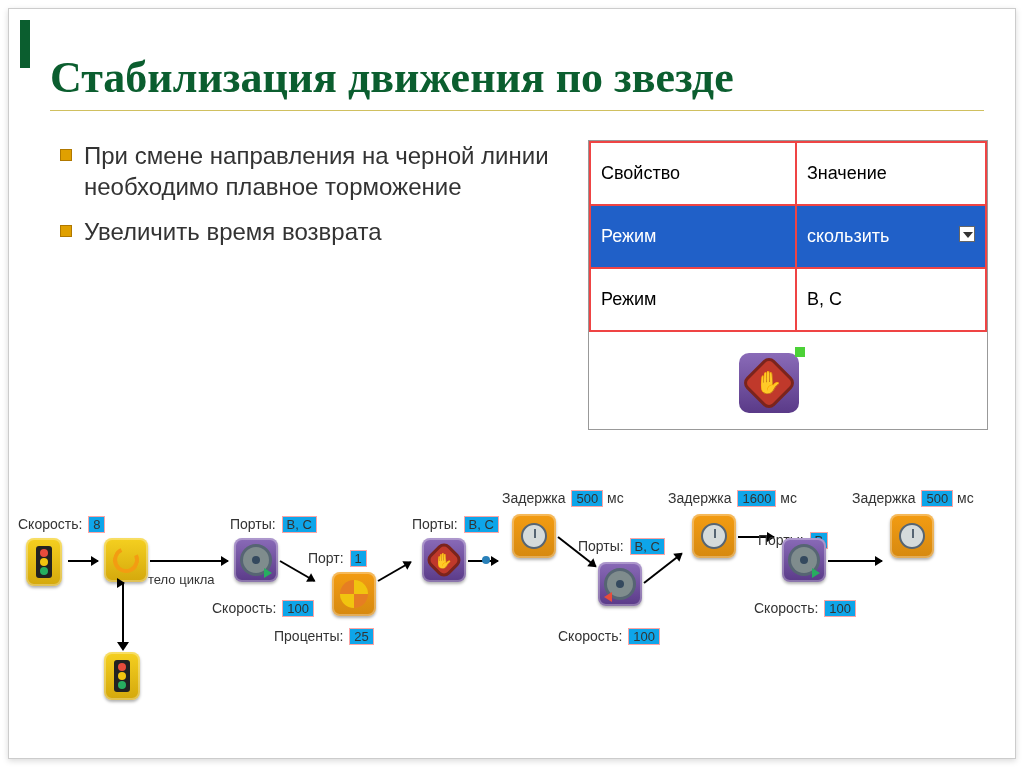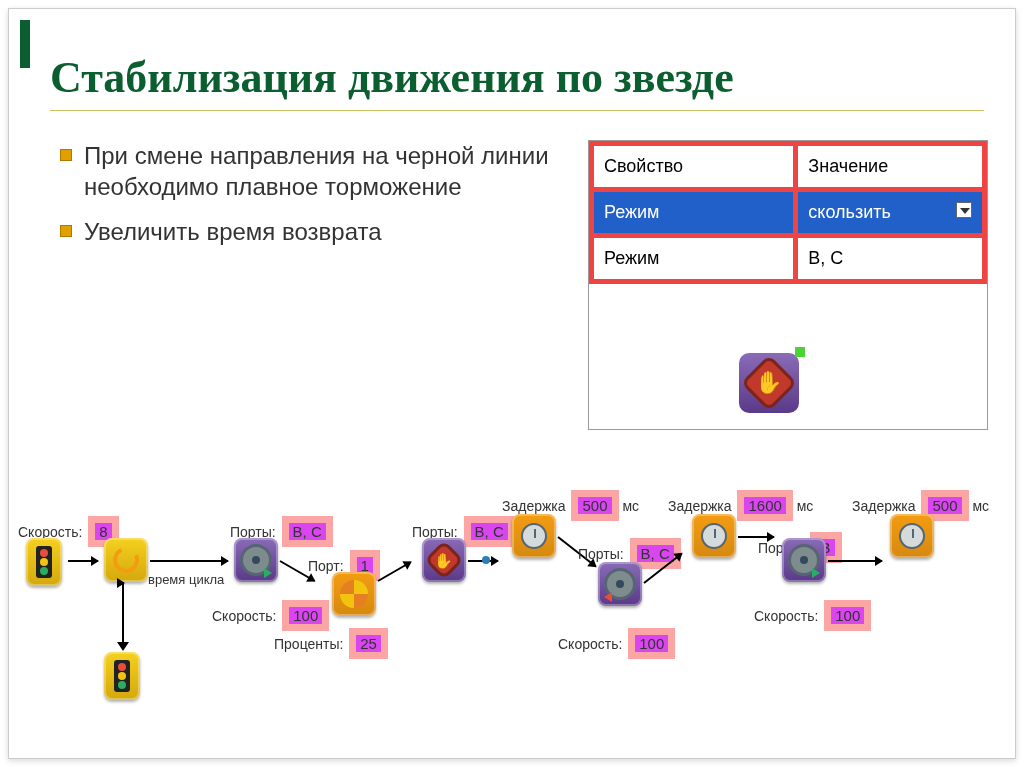--- a/index.html
+++ b/index.html
@@ -7,36 +7,36 @@
 .frame{position:absolute;top:8px;left:8px;right:8px;bottom:8px;border:1px solid #ccc;box-shadow:0 2px 6px rgba(0,0,0,.15)}
 .accent{position:absolute;top:20px;left:20px;width:10px;height:48px;background:#0b5e2f}
 .title{position:absolute;top:52px;left:50px;font-family:"Times New Roman",serif;font-size:44px;color:#0b5e2f;font-weight:700}
 .rule{position:absolute;top:110px;left:50px;right:40px;height:1px;background:#d0c060}
 .bullets{position:absolute;top:140px;left:60px;width:500px}
 .bullets li{list-style:none;font-size:24px;color:#333;line-height:1.3;margin-bottom:14px;padding-left:24px;position:relative}
 .bullets li::before{content:"";position:absolute;left:0;top:9px;width:10px;height:10px;background:#e0a000;border:1px solid #b07800}
 .panel{position:absolute;top:140px;left:588px;width:400px;height:290px;border:1px solid #999;background:#fff}
 .panel-hd{background:linear-gradient(#e8f0fa,#cddff2);padding:6px 10px;border-bottom:1px solid #999;font-size:18px;color:#333}
 .panel table{width:100%;border-collapse:collapse;font-size:18px}
-.panel td{border:5px solid #ef4444;padding:10px 10px}
+.panel td{border:2px solid #ef4444;padding:20px 10px}
 .panel tr.sel td{background:#2060c8;color:#fff}
 .dd{display:inline-block;border:1px solid #666;background:#fff;width:16px;height:16px;float:right;position:relative}
 .dd::after{content:"";position:absolute;left:3px;top:5px;border-left:5px solid transparent;border-right:5px solid transparent;border-top:6px solid #333}
 .panel-icon{position:absolute;top:212px;left:150px;width:60px;height:60px;border-radius:10px;background:linear-gradient(#8a6bb8,#5a3a88);display:flex;align-items:center;justify-content:center}
 .panel-icon-dot{position:absolute;top:-6px;right:-6px;width:10px;height:10px;background:#4cd137}
 .stop-sign{width:40px;height:40px;background:#c0392b;border:3px solid #7b241c;border-radius:8px;display:flex;align-items:center;justify-content:center;transform:rotate(45deg)}
 .hand-icon{font-size:22px;color:#fff;line-height:1;transform:rotate(-45deg)}
 .flow{position:absolute;top:480px;left:12px;right:12px;height:260px}
 .node{position:absolute;width:44px;height:44px;border-radius:8px;display:flex;align-items:center;justify-content:center;box-shadow:inset 0 0 0 2px rgba(255,255,255,.3),0 2px 3px rgba(0,0,0,.3)}
 .ylw{background:linear-gradient(#f5d020,#d4a80c)}
 .org{background:linear-gradient(#f39c12,#d68910)}
 .pur{background:linear-gradient(#8a6bb8,#5a3a88)}
 .tl{width:36px;height:48px}
 .lbl{position:absolute;font-size:14px;color:#333;white-space:nowrap}
-.ubox{display:inline-block;border:7px solid #fca5a5;background:#d946ef;padding:0 4px;font-size:15px;margin-left:2px}
+.ubox{display:inline-block;border:1px solid #fca5a5;background:#0ea5e9;padding:0 4px;font-size:13px;margin-left:2px}
 .arr{position:absolute;height:2px;background:#000}
 .arr::after{content:"";position:absolute;right:-1px;top:-4px;border-left:8px solid #000;border-top:5px solid transparent;border-bottom:5px solid transparent}
 .gear{width:26px;height:26px;position:relative}
 .gear::before{content:"";position:absolute;inset:0;border-radius:50%;background:#7f8c8d;box-shadow:0 0 0 3px #566573}
 .gear::after{content:"";position:absolute;left:9px;top:9px;width:8px;height:8px;border-radius:50%;background:#34495e}
 .clock{width:26px;height:26px;border-radius:50%;background:#d5dbdb;border:2px solid #566573;position:relative}
 .clock::after{content:"";position:absolute;left:11px;top:4px;width:2px;height:9px;background:#566573}
 .loop-ic{width:26px;height:26px;border:4px solid #f39c12;border-radius:50%;border-top-color:transparent;transform:rotate(20deg)}
 .light{width:16px;height:32px;background:#222;border-radius:3px;display:flex;flex-direction:column;align-items:center;justify-content:space-around;padding:2px}
 .light span{width:8px;height:8px;border-radius:50%}
@@ -89,21 +89,21 @@
         <span style="background:#e74c3c"></span>
         <span style="background:#f1c40f"></span>
         <span style="background:#27ae60"></span>
       </div>
     </div>
   <div class="arr" style="top:80px;left:56px;width:30px"></div>
 
   <div class="node ylw" style="top:58px;left:92px">
       <div class="loop-ic"></div>
     </div>
-  <div class="lbl" style="top:92px;left:136px;font-size:13px">время цикла</div>
+  <div class="lbl" style="top:92px;left:136px;font-size:13px">тело цикла</div>
   <div class="arr" style="top:80px;left:138px;width:78px"></div>
 
   <div class="arr" style="top:102px;left:110px;width:2px;height:62px;background:#000"></div>
   <div style="position:absolute;top:162px;left:105px;border-left:6px solid transparent;border-right:6px solid transparent;border-top:9px solid #000"></div>
 
   <div class="node ylw tl" style="top:172px;left:92px">
       <div class="light">
         <span style="background:#e74c3c"></span>
         <span style="background:#f1c40f"></span>
         <span style="background:#27ae60"></span>

